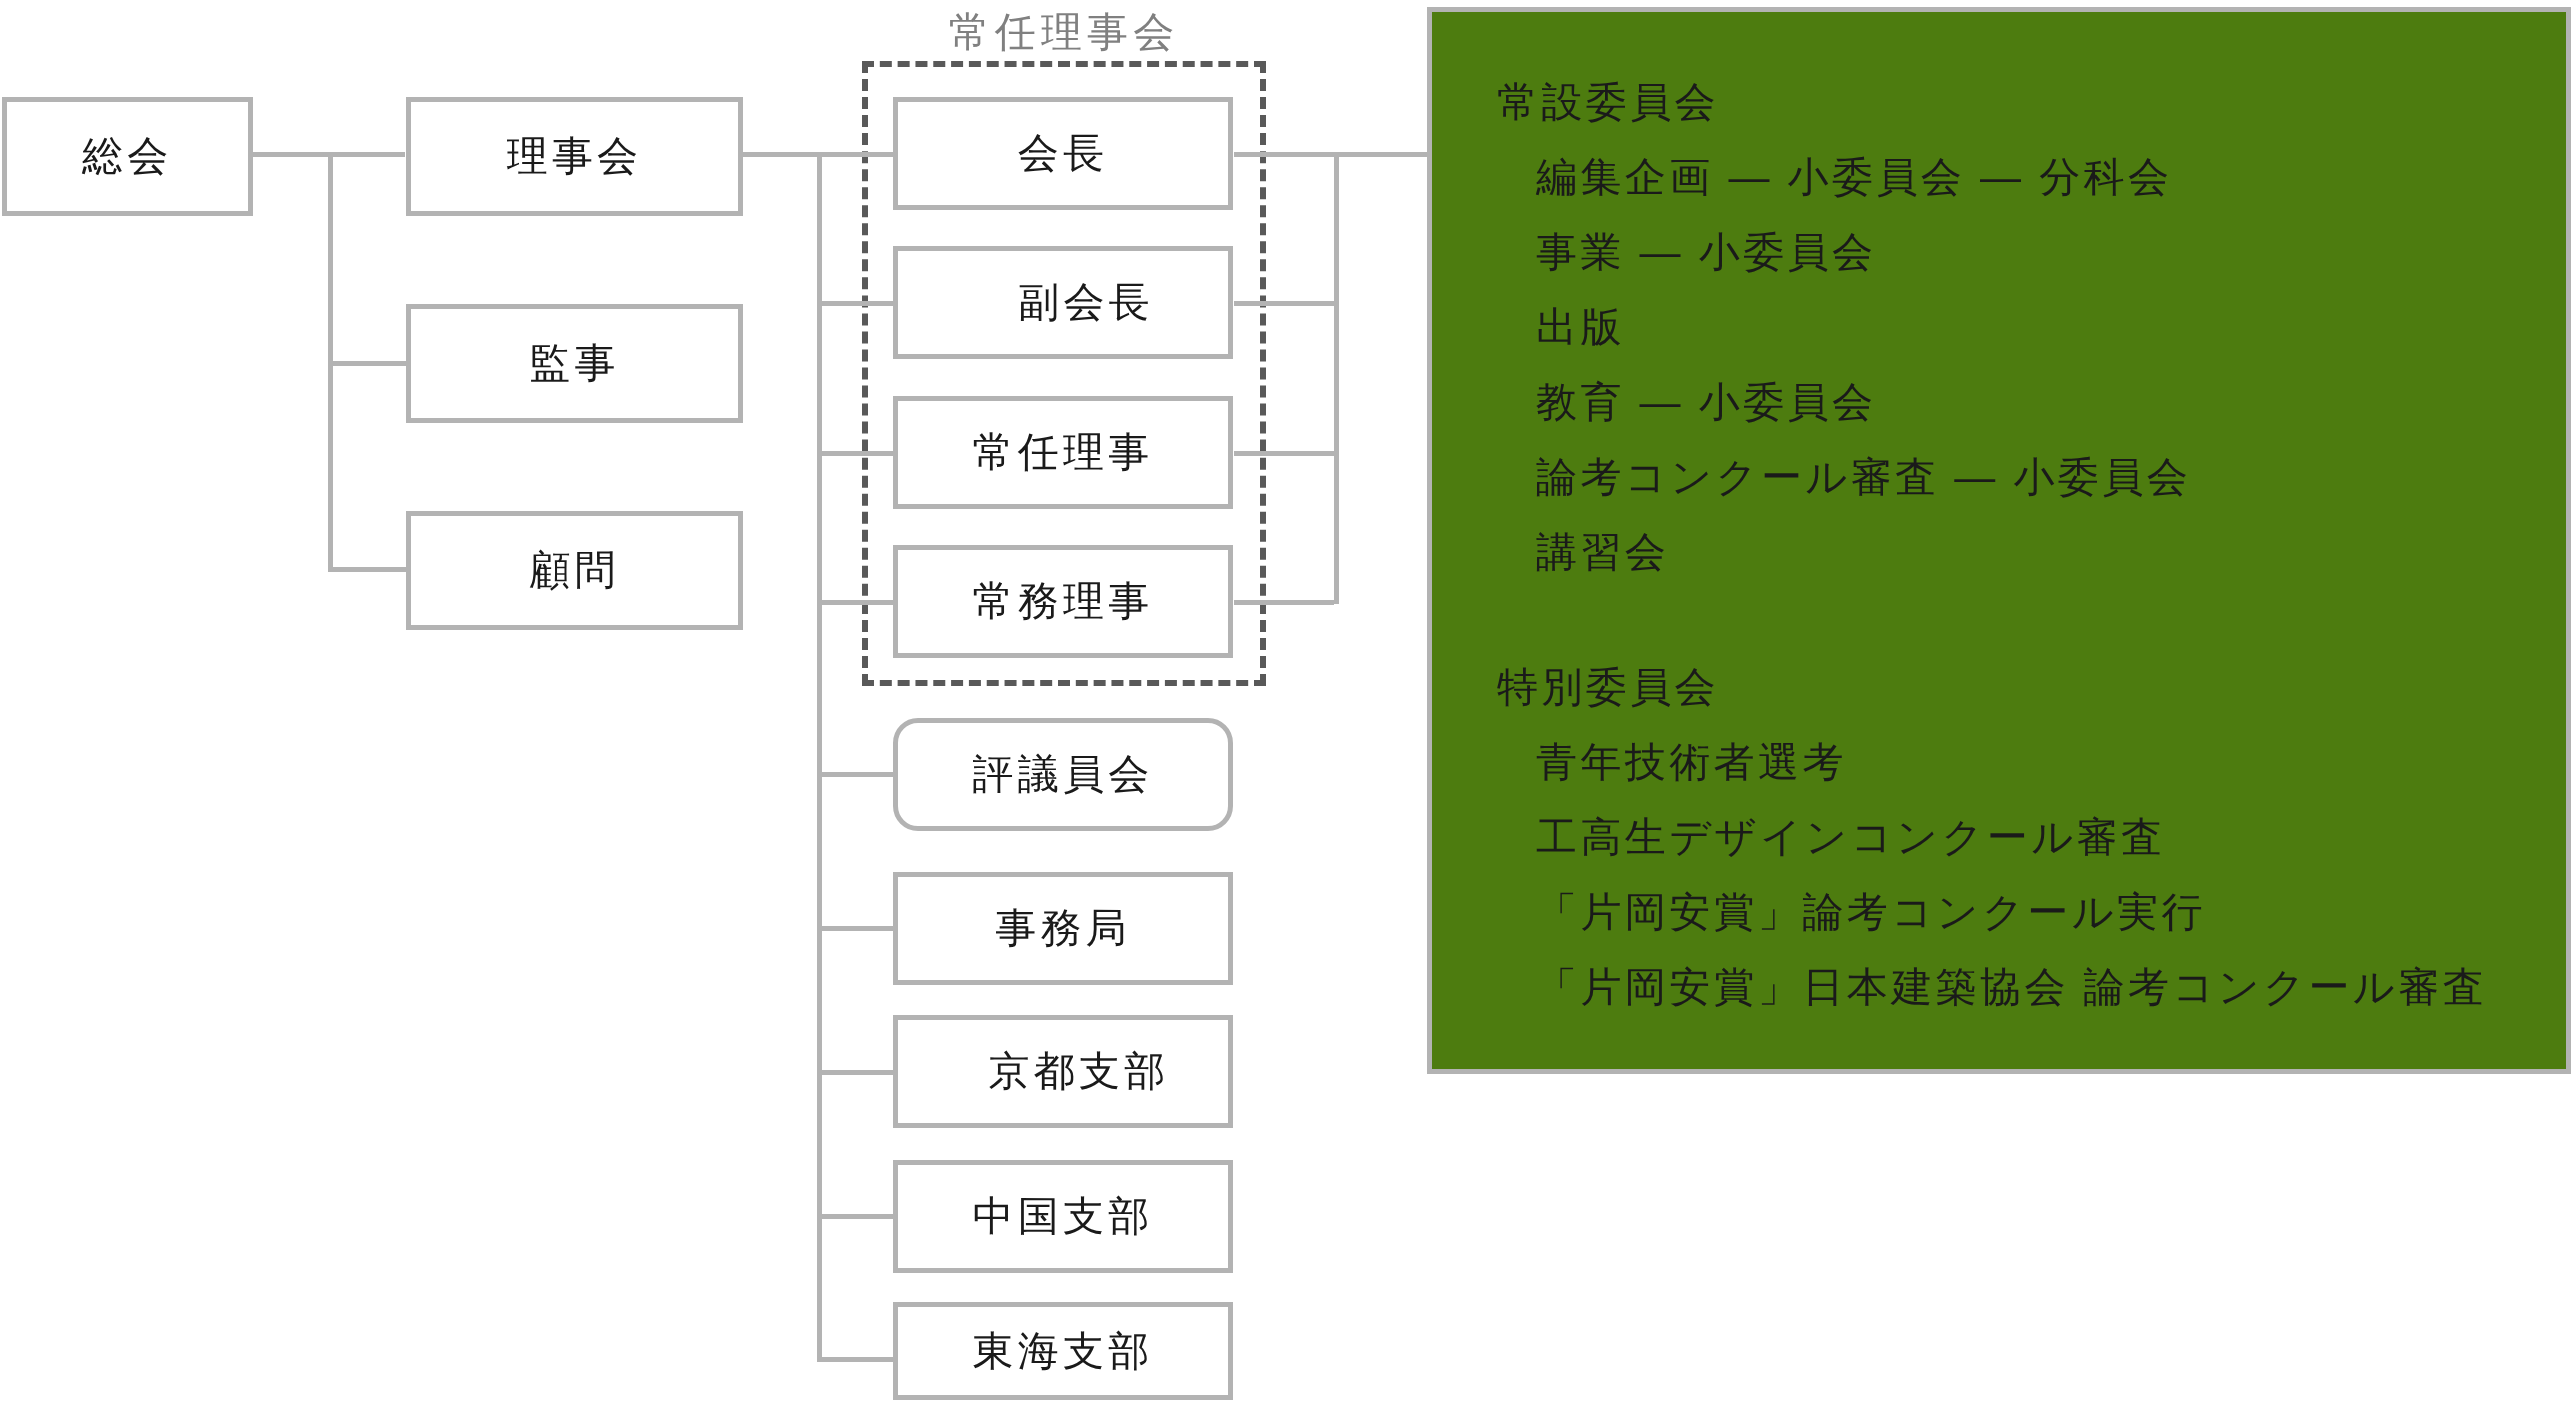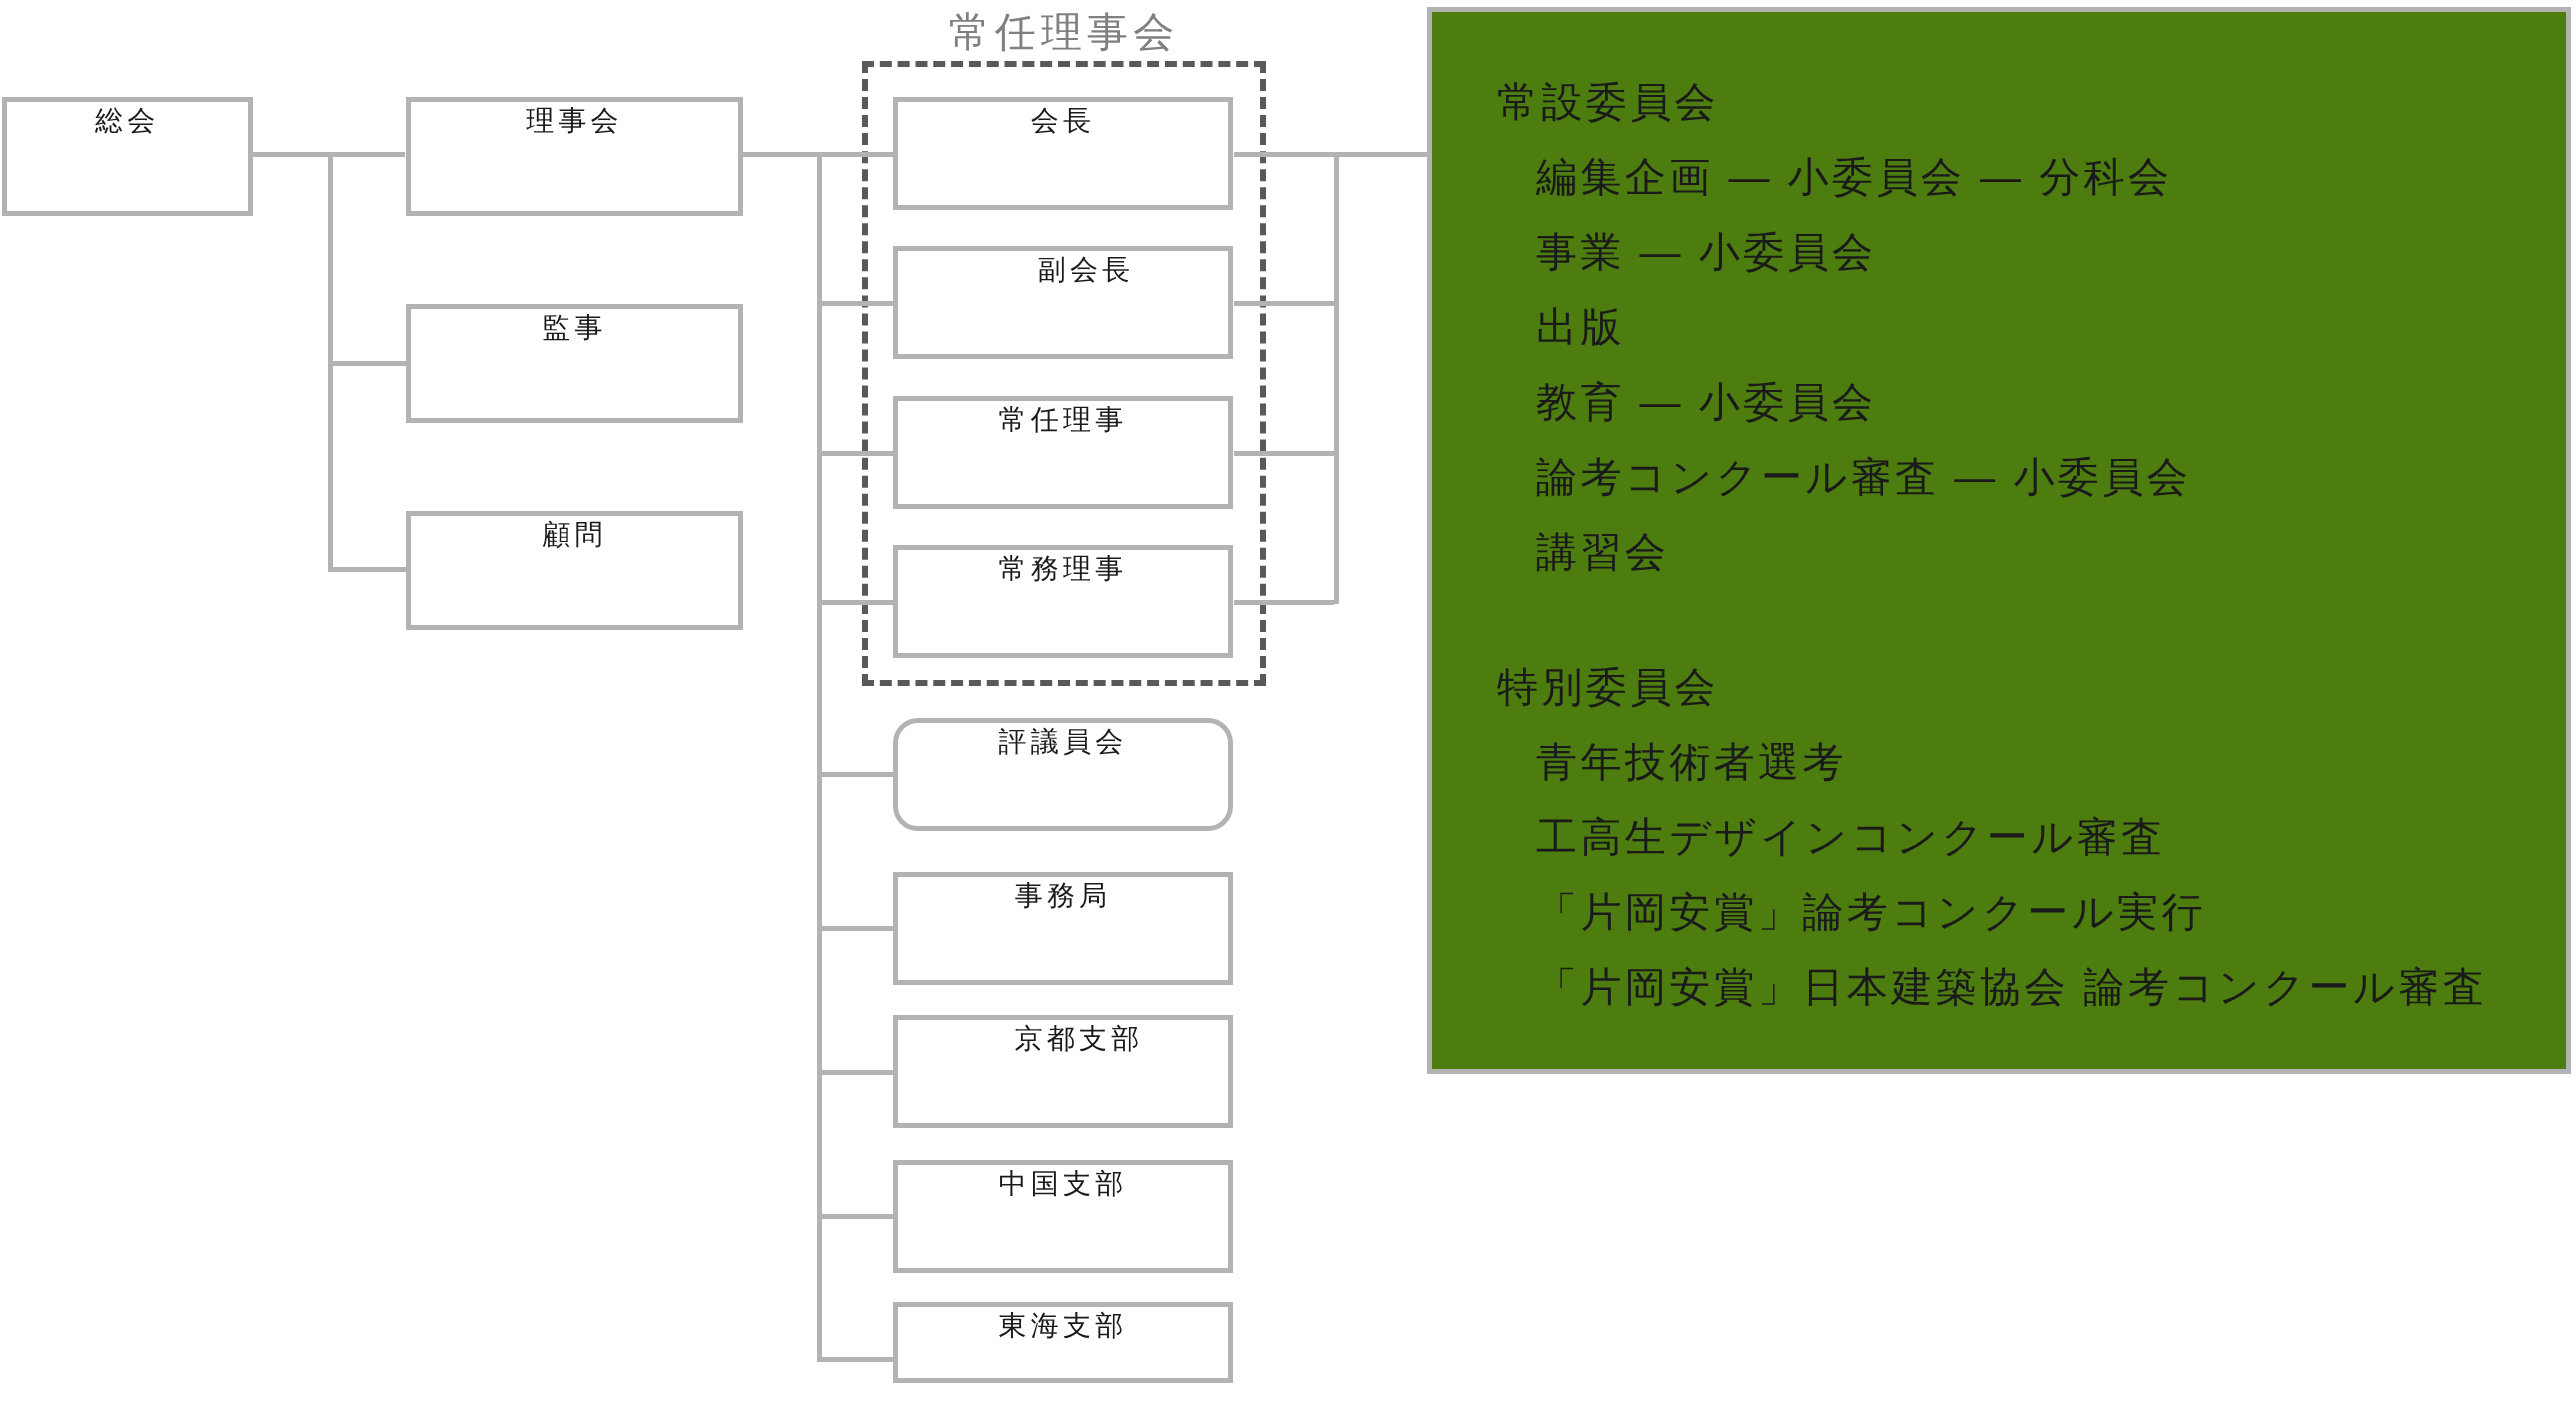--- a/index.html
+++ b/index.html
@@ -17,22 +17,23 @@
     font-family:"Liberation Sans","DejaVu Sans",sans-serif;
     color:var(--text);
     overflow:hidden;
   }
   .box{
     position:absolute;
     box-sizing:border-box;
     border:5.1px solid var(--line);
     background:#ffffff;
     display:flex;
+    align-items:center;
     justify-content:center;
-    font-size:28px;
+    font-size:41px;
     letter-spacing:4.2px;
     color:var(--text);
     z-index:3;
     white-space:nowrap;
   }
   .hline,.vline{
     position:absolute;
     background:var(--line);
     z-index:2;
   }
@@ -136,21 +137,21 @@
   </div>
   <div class="box" style="left:893px;top:872px;width:340px;height:113px;">
     <span>事務局</span>
   </div>
   <div class="box" style="left:893px;top:1015px;width:340px;height:113px;padding-left:32px;">
     <span>京都支部</span>
   </div>
   <div class="box" style="left:893px;top:1160px;width:340px;height:113px;">
     <span>中国支部</span>
   </div>
-  <div class="box" style="left:893px;top:1302px;width:340px;height:81px;">
+  <div class="box" style="left:893px;top:1302px;width:340px;height:98px;">
     <span>東海支部</span>
   </div>
 
   <div class="panel">
     <div class="pline">常設委員会</div>
     <div class="pline item">編集企画 — 小委員会 — 分科会</div>
     <div class="pline item">事業 — 小委員会</div>
     <div class="pline item">出版</div>
     <div class="pline item">教育 — 小委員会</div>
     <div class="pline item">論考コンクール審査 — 小委員会</div>

